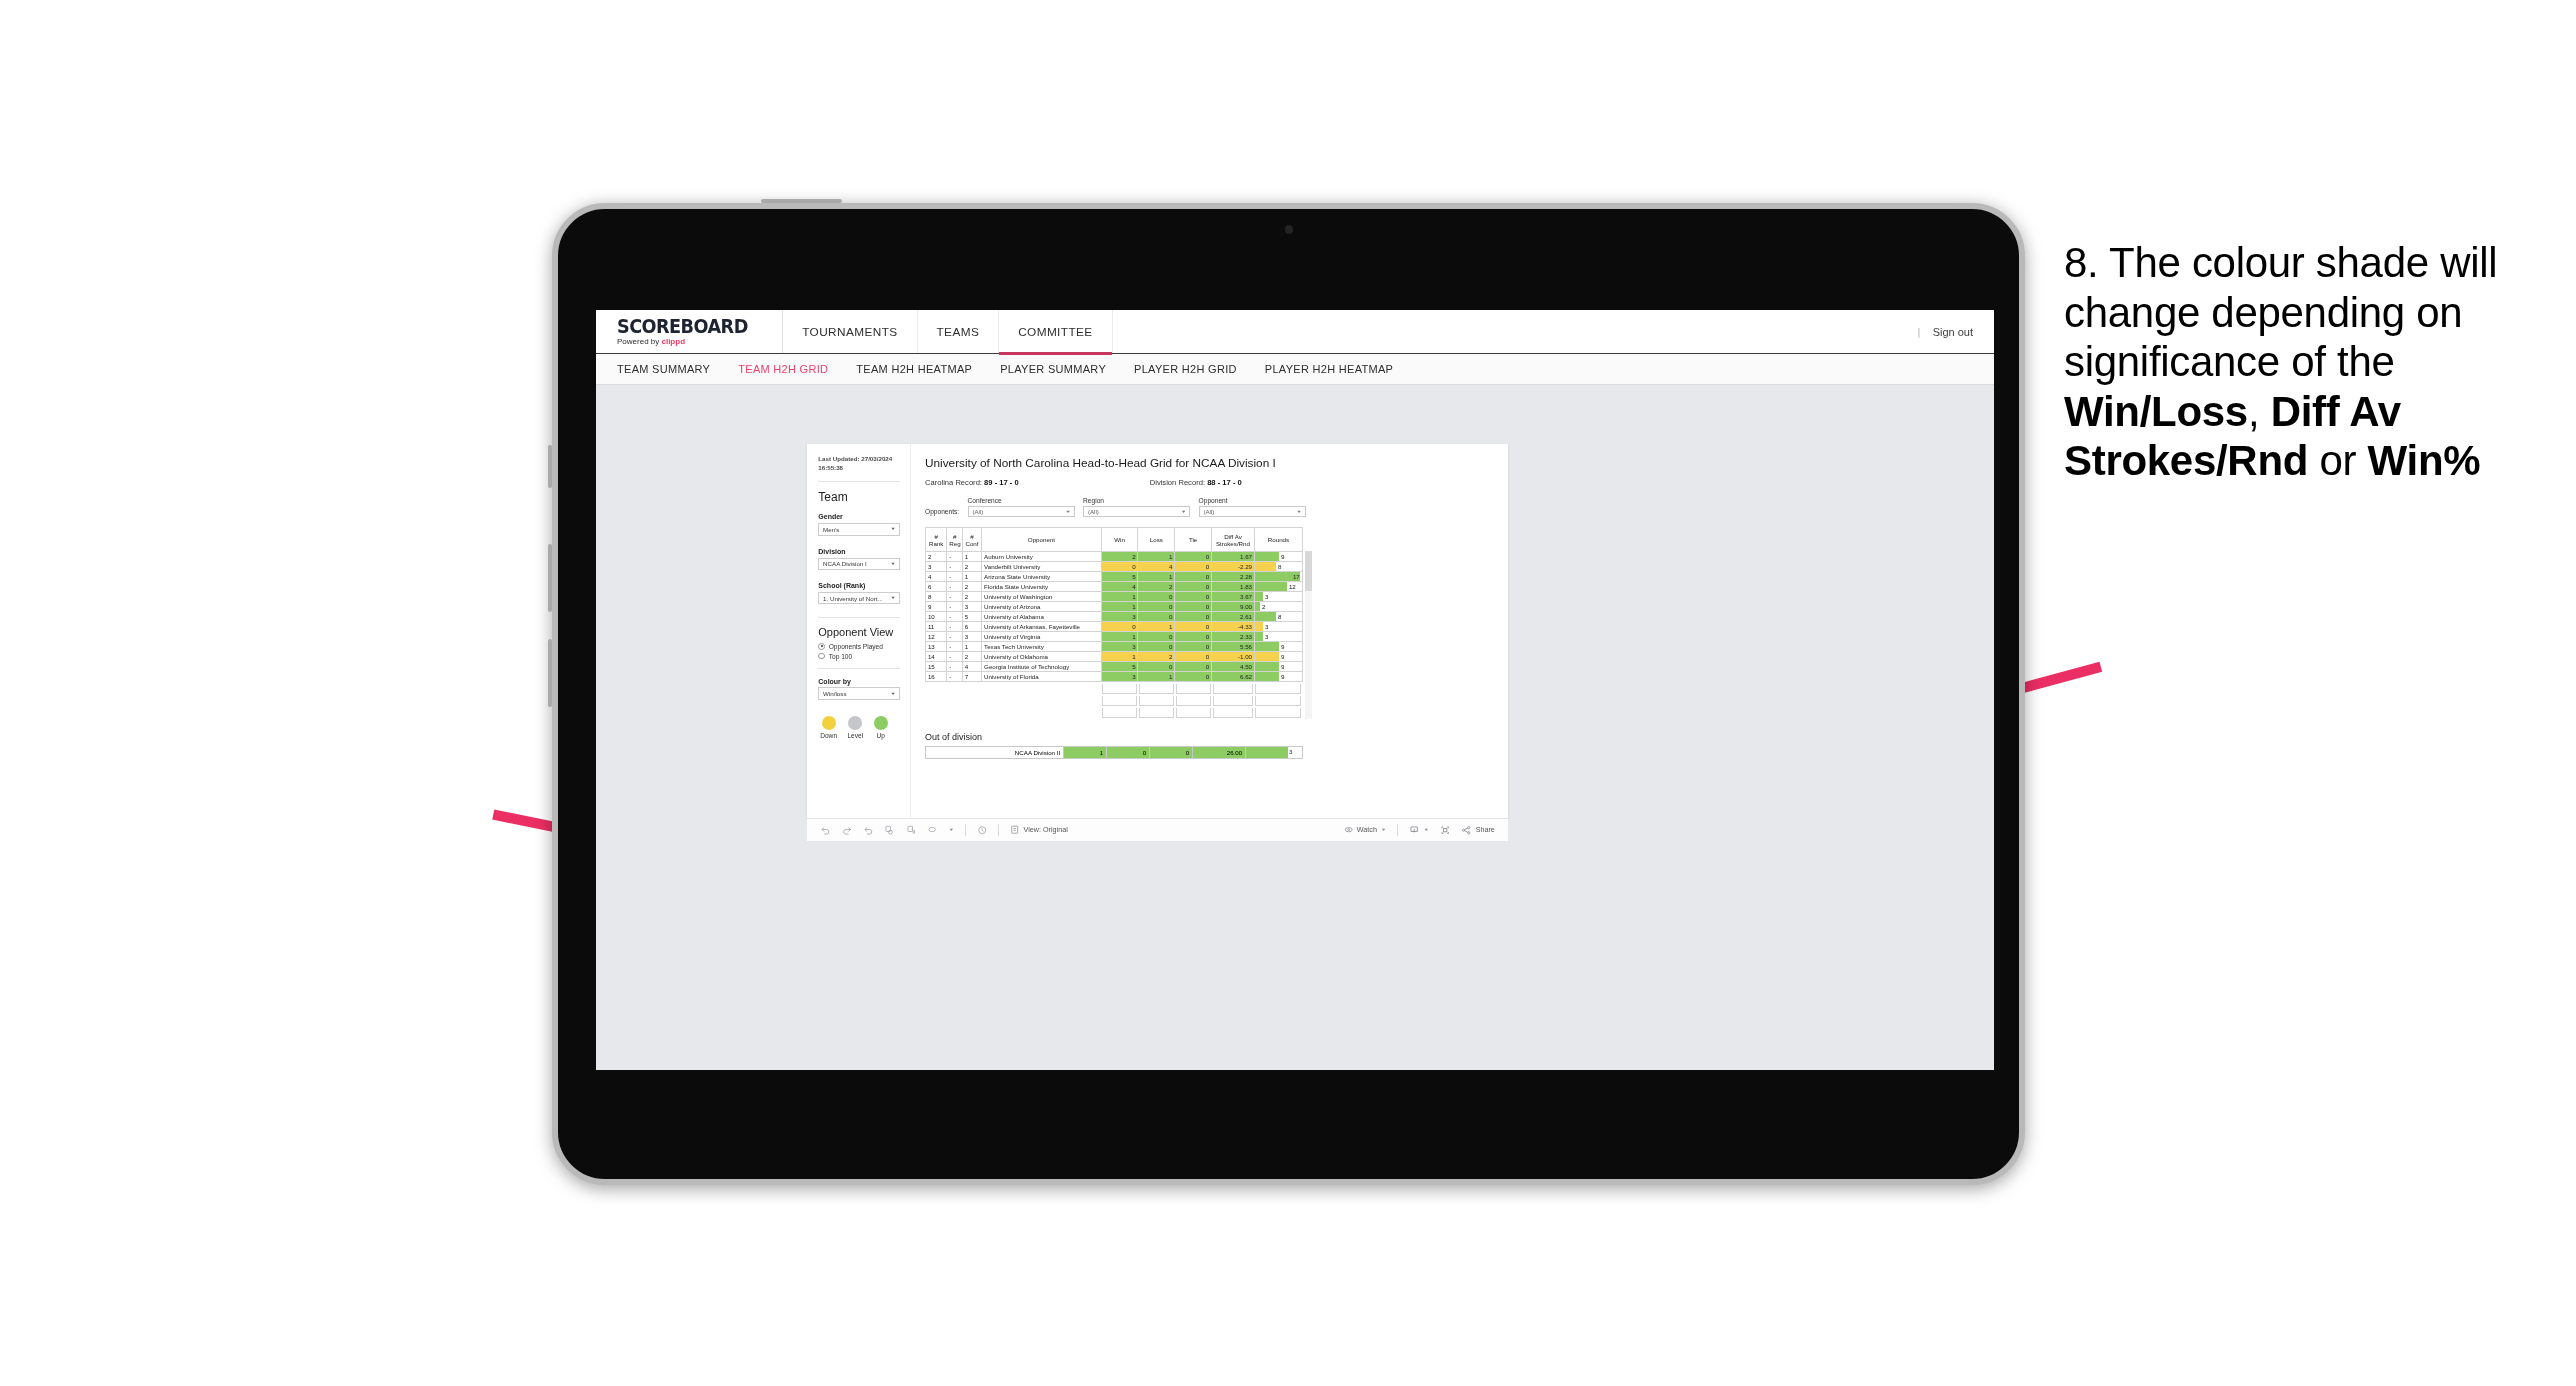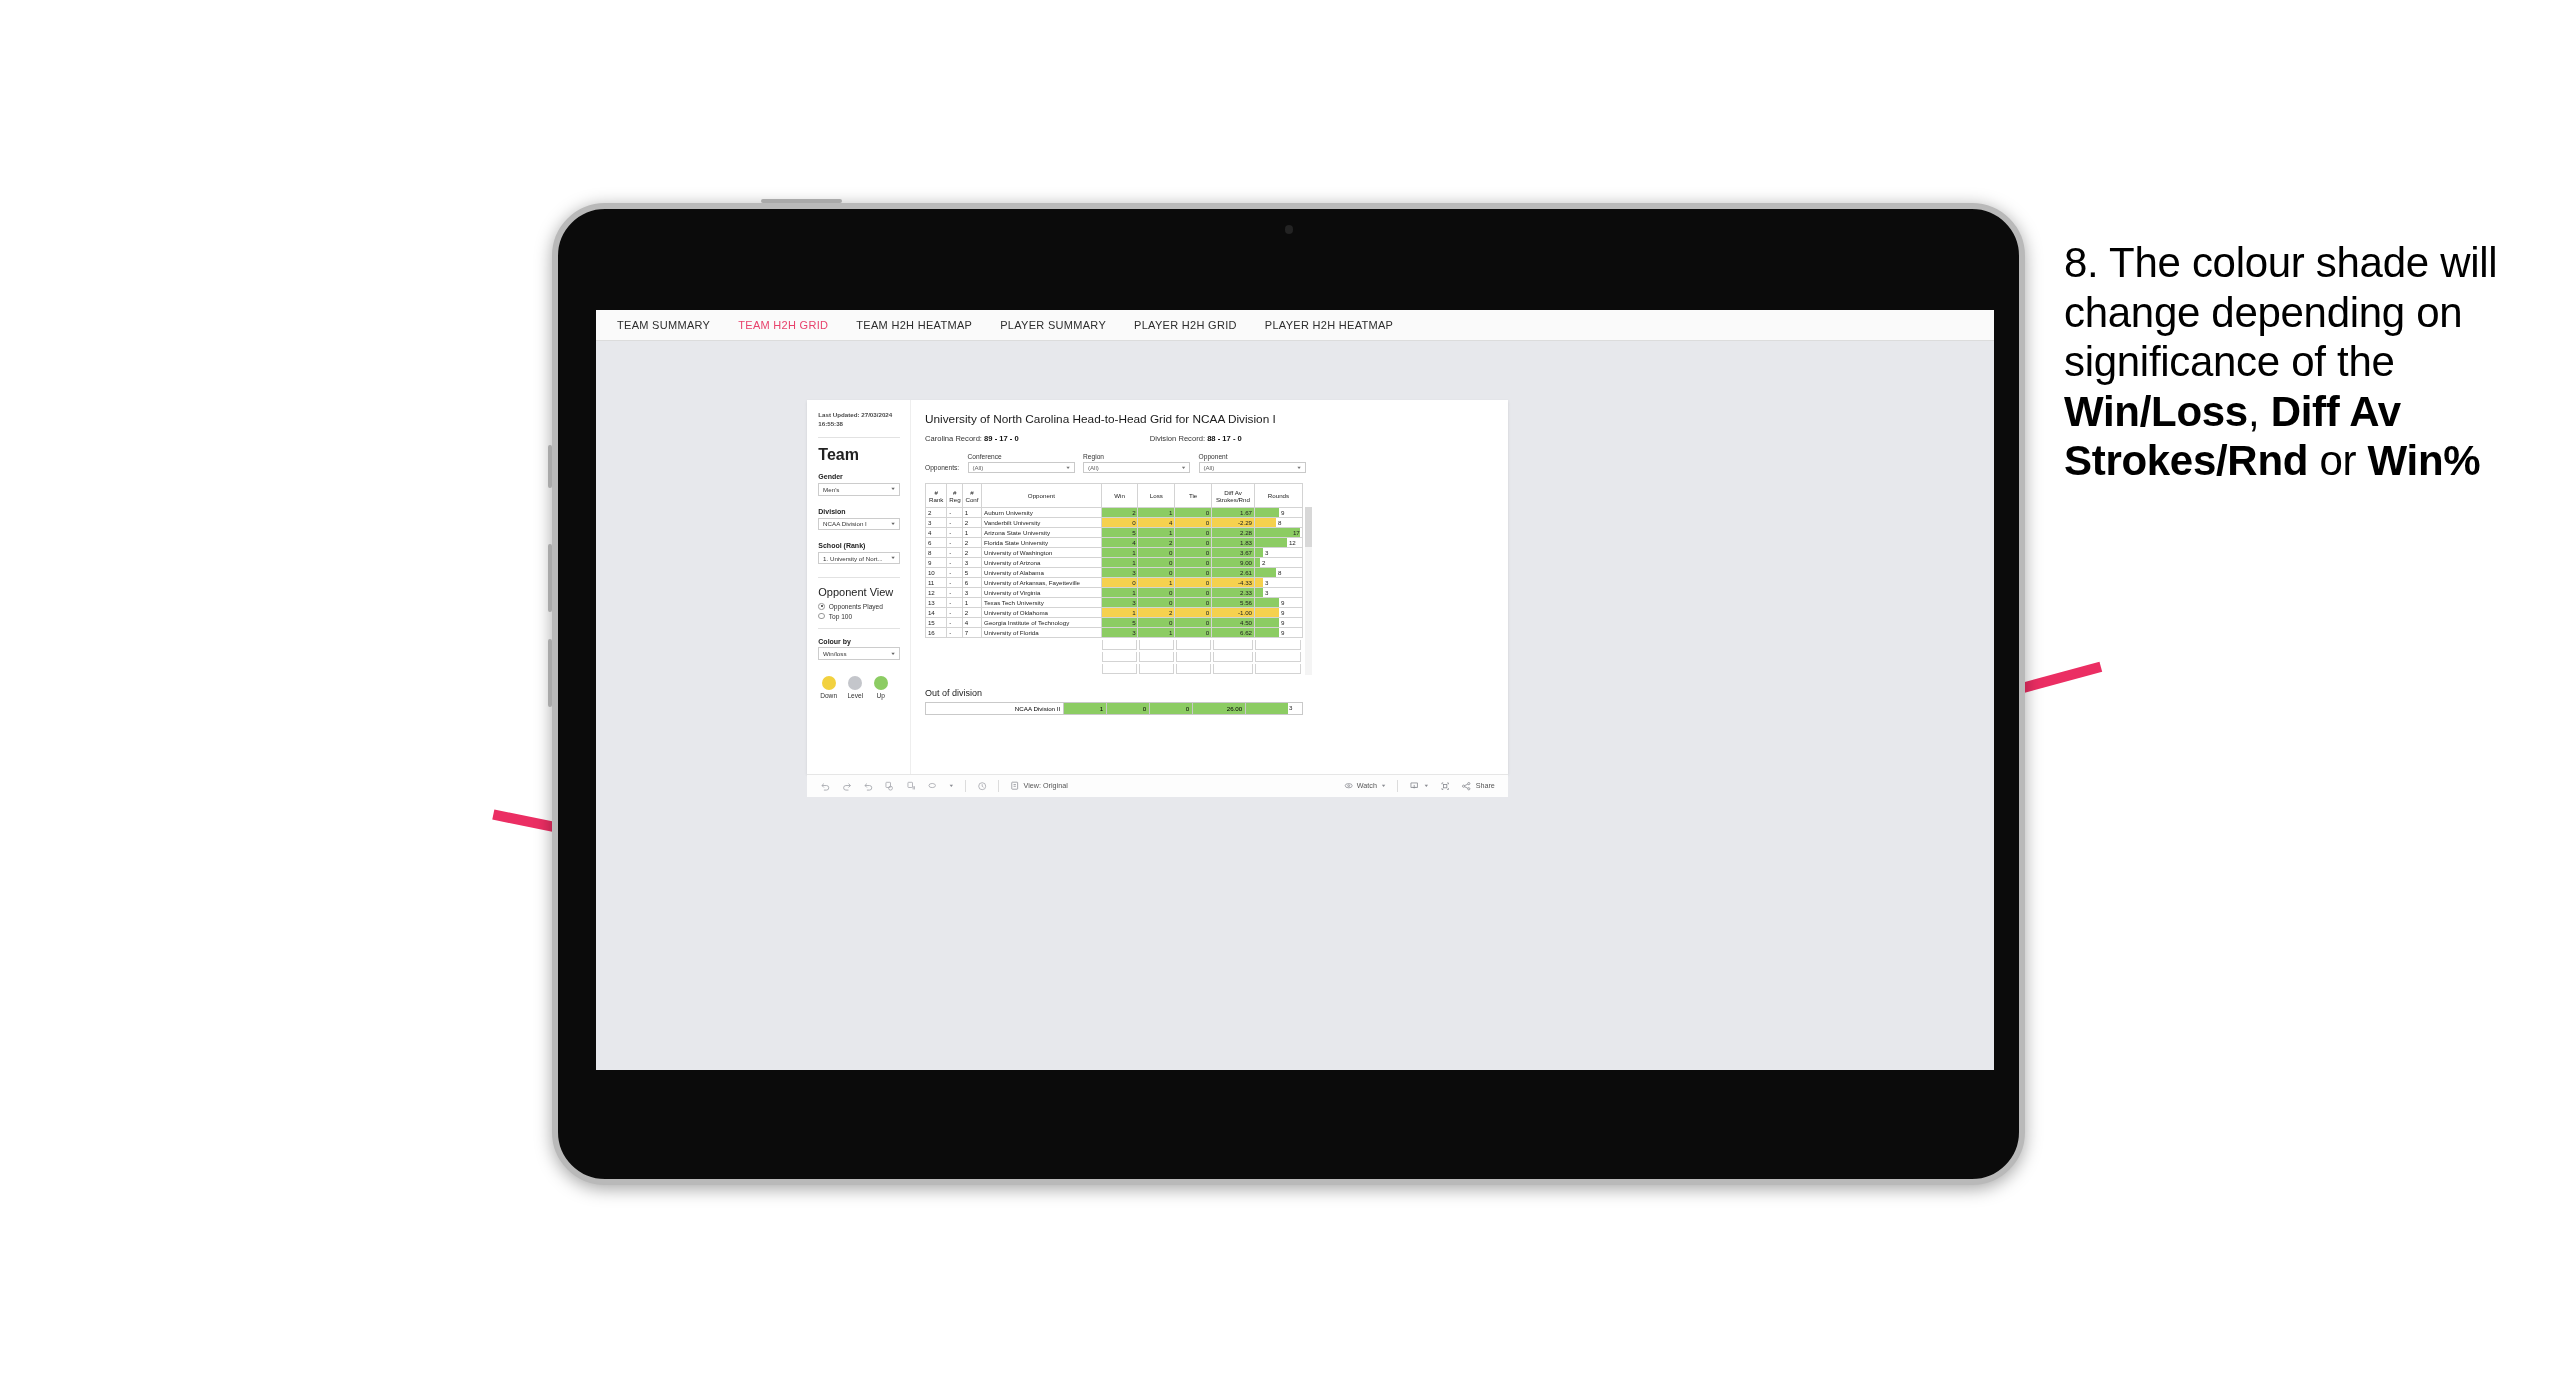--- a/index.html
+++ b/index.html
@@ -129,21 +129,21 @@
     position: absolute; left: 211px; top: 59px;
     width: 701px; height: 375px;
     background: #fff; display: flex;
     box-shadow: 0 0.9px 2.8px rgba(0,0,0,.10);
   }
 
   
   .side { width: 104px; padding: 11.3px 10.4px 0 11.3px; border-right: 0.9px solid #eee; }
   .side .upd { font-size: 6.2px; color: #4a4a4a; line-height: 1.35; font-weight: bold; }
   .side hr { border: 0; border-top: 0.9px solid #e2e2e2; margin: 8.5px 0 8.5px; }
-  .side h3 { font-size: 16px; color: #222; font-weight: bold; margin-bottom: 9.4px; }
+  .side h3 { font-size: 12px; color: #222; font-weight: normal; margin-bottom: 9.4px; }
   .side .fl { font-size: 7px; color: #222; font-weight: bold; margin-bottom: 2.8px; }
   .sel {
     height: 12.3px; border: 0.9px solid #ccc; background: #fff;
     display: flex; align-items: center; justify-content: space-between;
     padding: 0 2.8px 0 3.8px; font-size: 6.2px; color: #333; margin-bottom: 12.3px;
   }
   .sel .cv { color: #666; font-size: 5.7px; transform: scaleY(.7); }
   .side h4 { font-size: 11px; color: #222; font-weight: normal; margin-bottom: 4.7px; }
   .radio { display: flex; align-items: center; gap: 3.8px; font-size: 6.6px; color: #333; margin-bottom: 2.8px; }
   .rdot { width: 6.6px; height: 6.6px; border: 0.9px solid #999; border-radius: 50%; position: relative; background:#fff; }
@@ -251,20 +251,37 @@
   </svg>
 
   <div class="tablet">
     <div class="btn-top"></div>
     <div class="btn-side s1"></div>
     <div class="btn-side s2"></div>
     <div class="btn-side s3"></div>
 
     <div class="screen">
 
+      <div class="appbar">
+        <div class="brand">
+          <div class="brand-title">SCOREBOARD</div>
+          <div class="brand-sub">
+            <span>Powered by </span><span class="clippd">clippd</span>
+          </div>
+        </div>
+        <div class="topnav">
+          <div class="tab">TOURNAMENTS</div>
+          <div class="tab">TEAMS</div>
+          <div class="tab active">COMMITTEE</div>
+        </div>
+        <div class="signout">
+          <span class="pipe">|</span>
+          <span>Sign out</span>
+        </div>
+      </div>
 
       <div class="subnav">
         <div class="stab">TEAM SUMMARY</div>
         <div class="stab active">TEAM H2H GRID</div>
         <div class="stab">TEAM H2H HEATMAP</div>
         <div class="stab">PLAYER SUMMARY</div>
         <div class="stab">PLAYER H2H GRID</div>
         <div class="stab">PLAYER H2H HEATMAP</div>
       </div>
 

